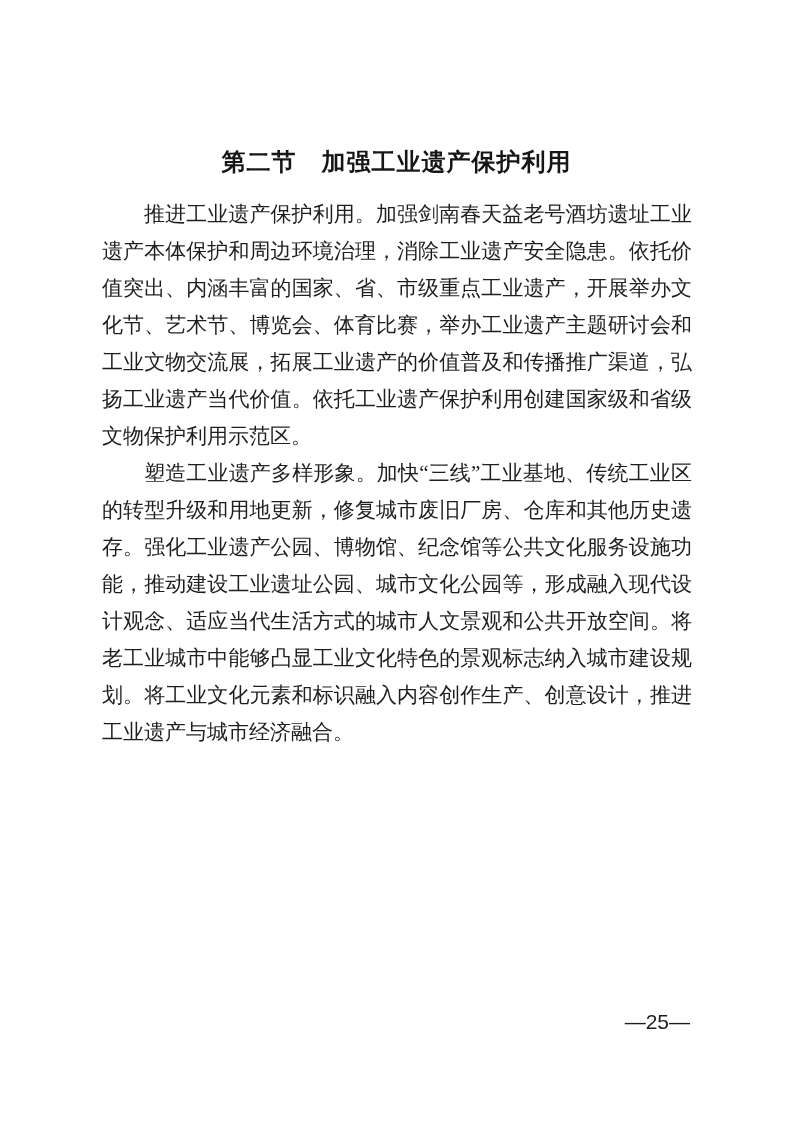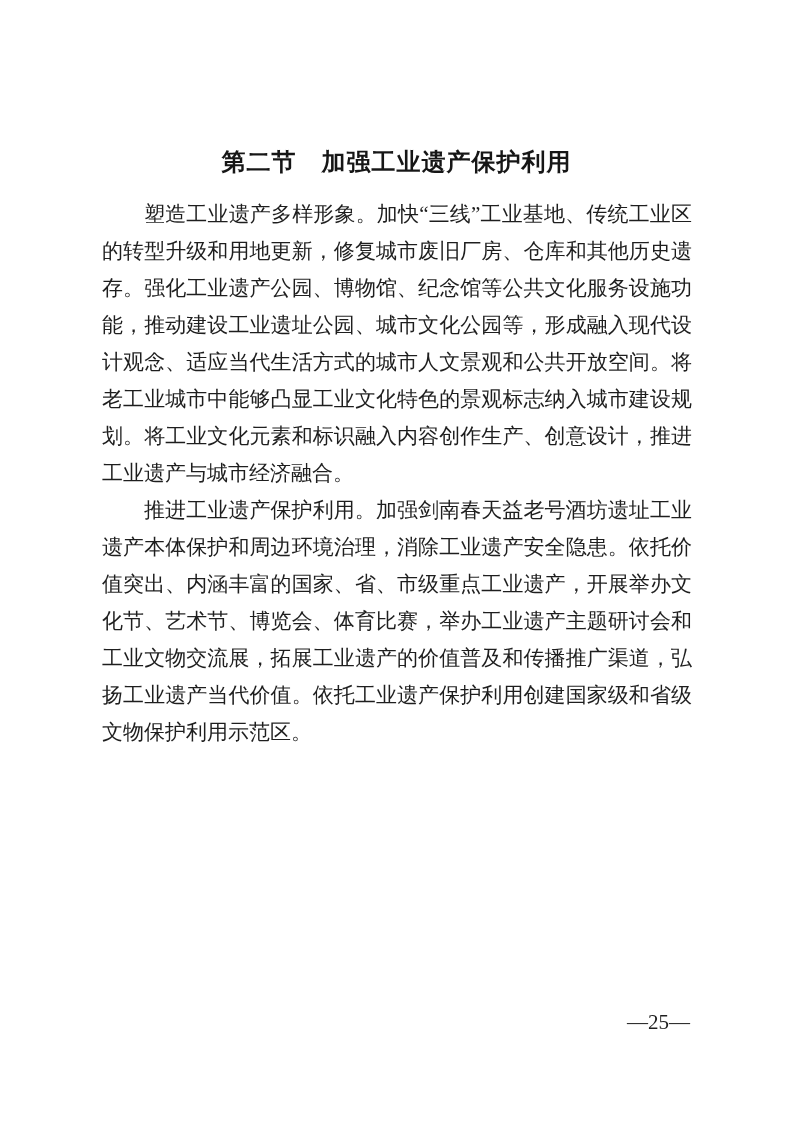--- a/index.html
+++ b/index.html
@@ -42,33 +42,33 @@
     line-height: 37px;
     color: #1e1e1e;
     text-align: justify;
     text-indent: 2em;
     word-break: break-all;
   }
   .page-number {
     position: absolute;
     top: 1009px;
     right: 103px;
-    font-family: Liberation Serif, serif;
+    font-family: Liberation Sans, sans-serif;
     font-size: 21px;
     line-height: 26px;
     color: #1e1e1e;
   }
 </style>
 </head>
 <body>
 
 <div class="page">
 
   <h1 class="section-title">第二节　加强工业遗产保护利用</h1>
 
   <div class="content">
+    <p class="body-para">推进工业遗产保护利用。加强剑南春天益老号酒坊遗址工业遗产本体保护和周边环境治理，消除工业遗产安全隐患。依托价值突出、内涵丰富的国家、省、市级重点工业遗产，开展举办文化节、艺术节、博览会、体育比赛，举办工业遗产主题研讨会和工业文物交流展，拓展工业遗产的价值普及和传播推广渠道，弘扬工业遗产当代价值。依托工业遗产保护利用创建国家级和省级文物保护利用示范区。</p>
     <p class="body-para">塑造工业遗产多样形象。加快“三线”工业基地、传统工业区的转型升级和用地更新，修复城市废旧厂房、仓库和其他历史遗存。强化工业遗产公园、博物馆、纪念馆等公共文化服务设施功能，推动建设工业遗址公园、城市文化公园等，形成融入现代设计观念、适应当代生活方式的城市人文景观和公共开放空间。将老工业城市中能够凸显工业文化特色的景观标志纳入城市建设规划。将工业文化元素和标识融入内容创作生产、创意设计，推进工业遗产与城市经济融合。</p>
-    <p class="body-para">推进工业遗产保护利用。加强剑南春天益老号酒坊遗址工业遗产本体保护和周边环境治理，消除工业遗产安全隐患。依托价值突出、内涵丰富的国家、省、市级重点工业遗产，开展举办文化节、艺术节、博览会、体育比赛，举办工业遗产主题研讨会和工业文物交流展，拓展工业遗产的价值普及和传播推广渠道，弘扬工业遗产当代价值。依托工业遗产保护利用创建国家级和省级文物保护利用示范区。</p>
   </div>
 
   <div class="page-number">—25—</div>
 
 </div>
 
 </body></html>

